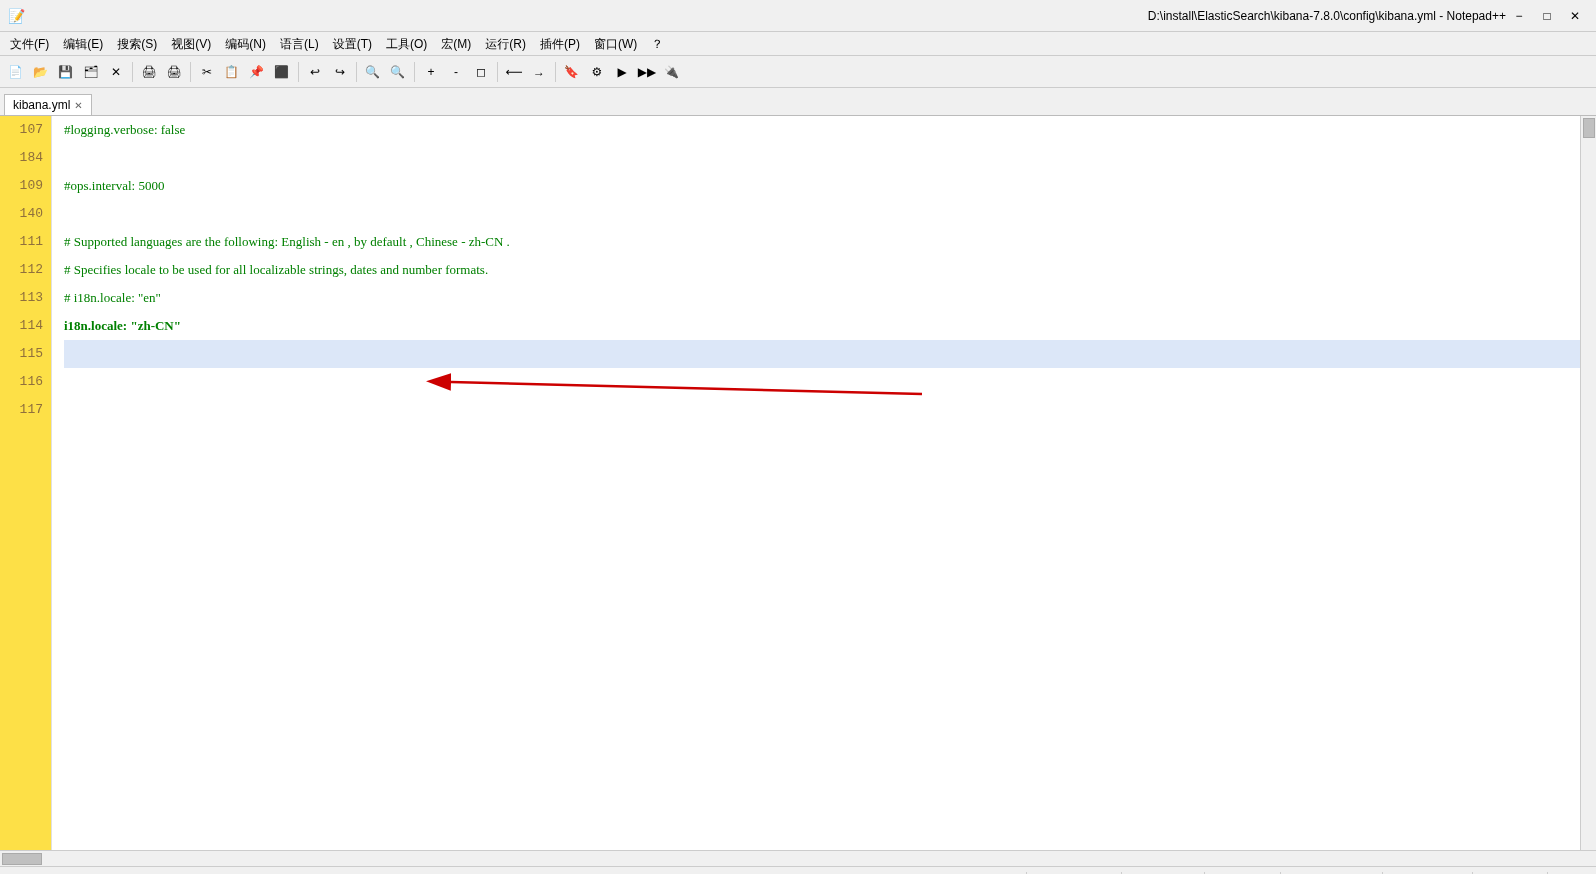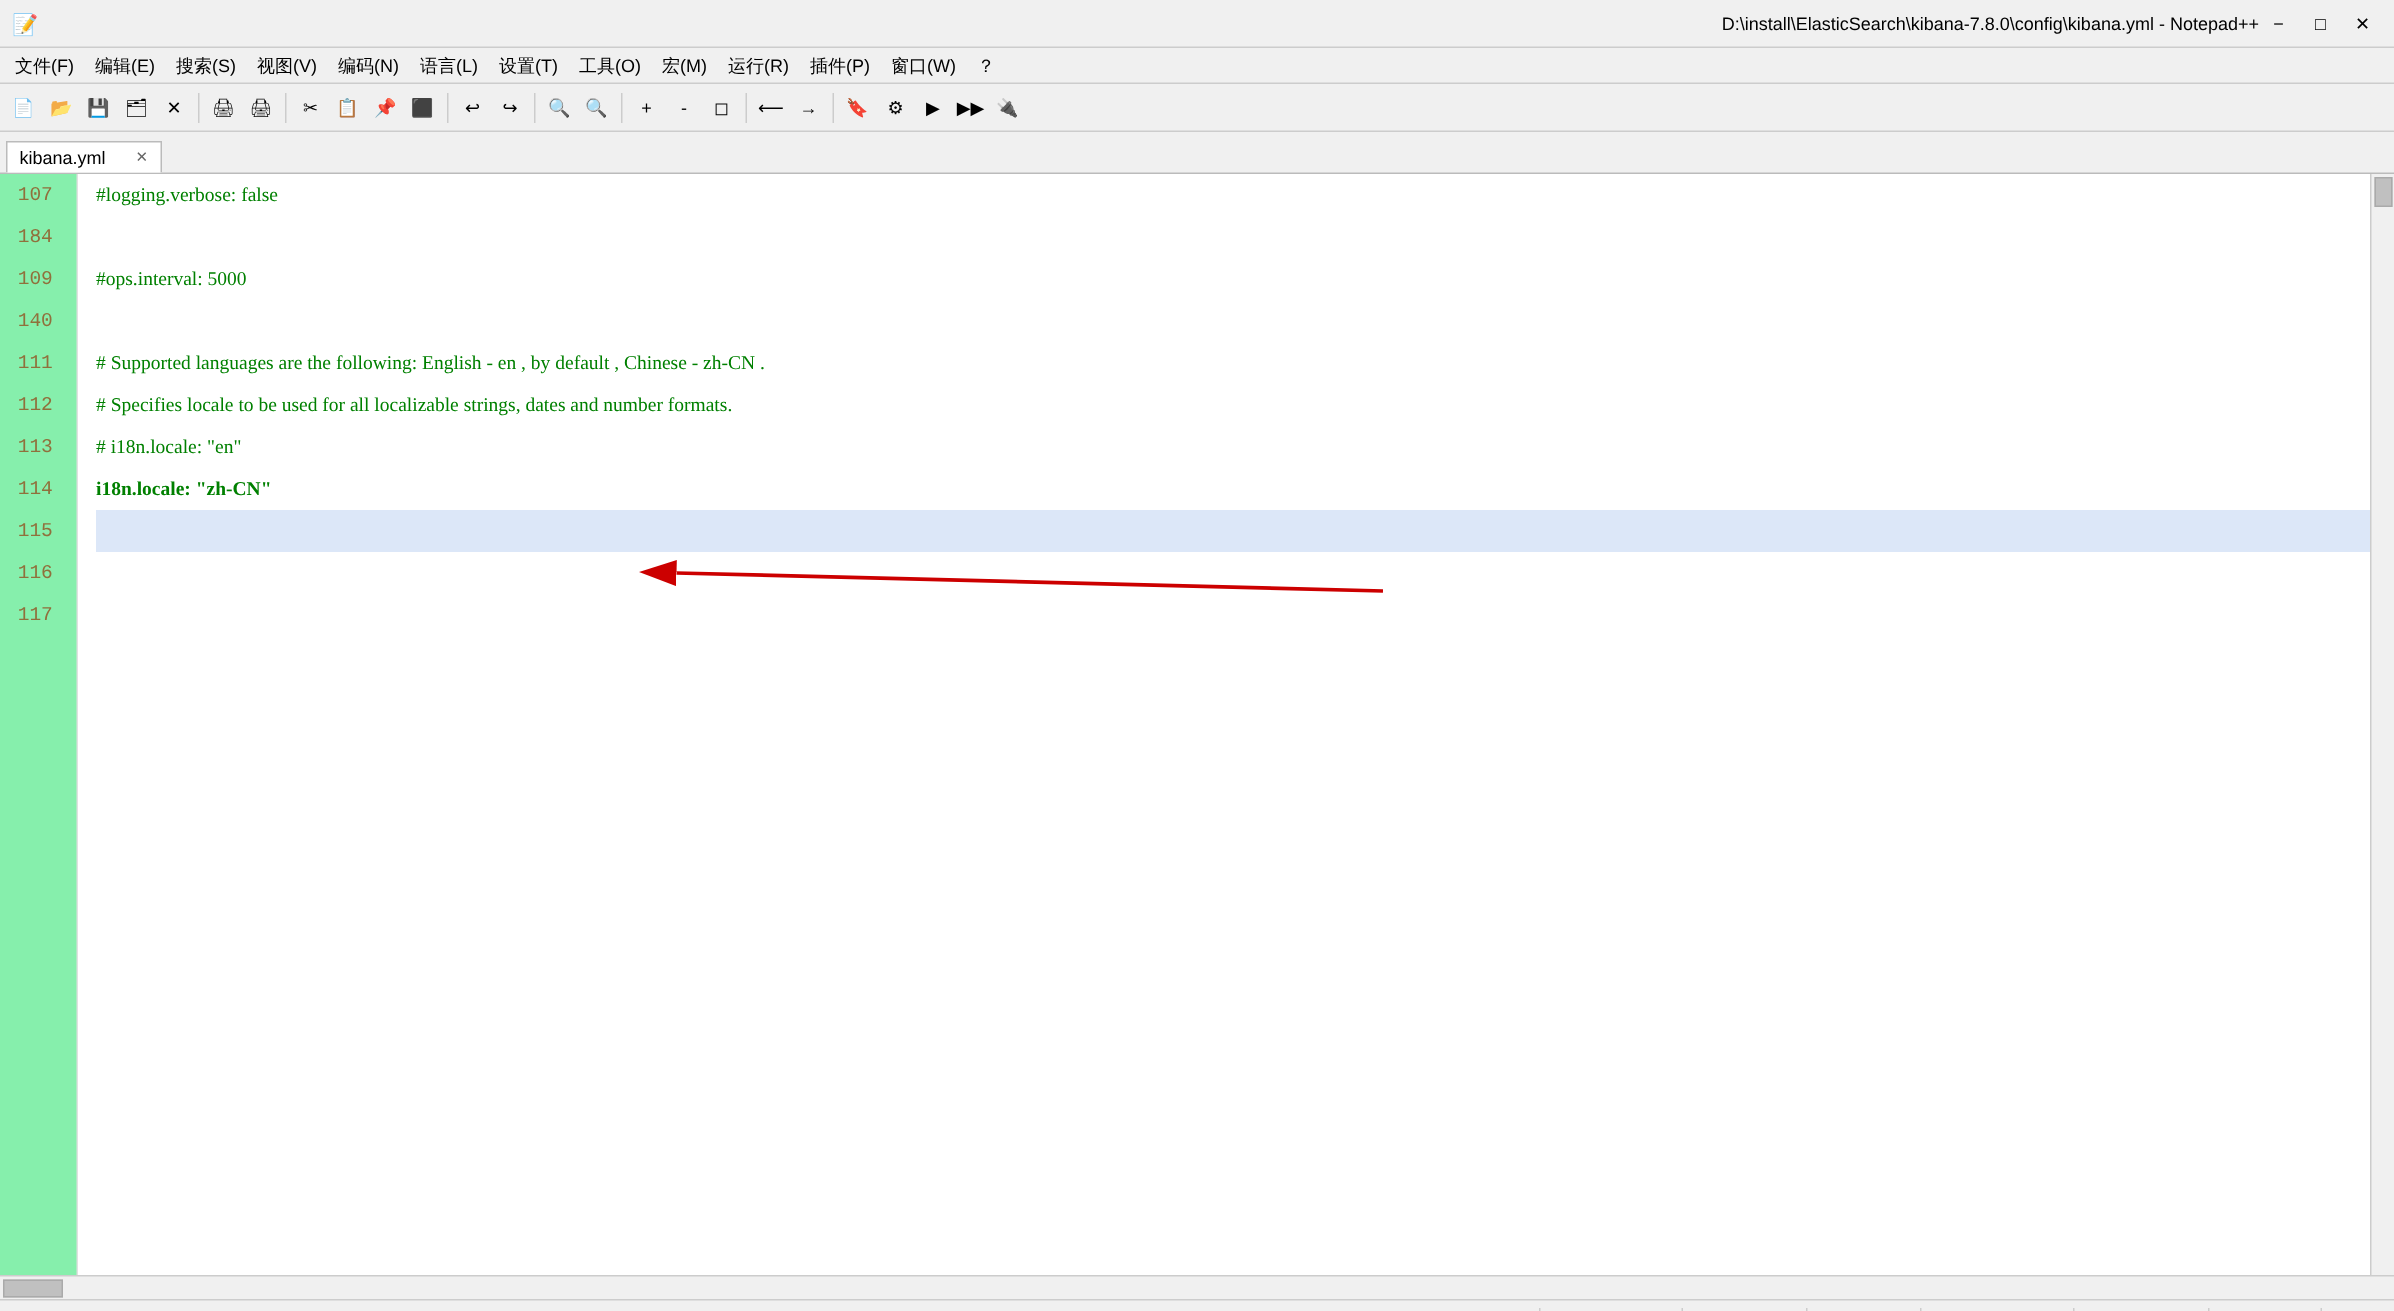--- a/index.html
+++ b/index.html
@@ -74,41 +74,41 @@
       padding: 0 0 0 4px;
       border-bottom: 1px solid #bbb;
       font-family: 'Segoe UI', Arial, sans-serif;
       font-size: 12px;
     }
     .tab {
       background: white;
       border: 1px solid #bbb;
       border-bottom: none;
       padding: 3px 8px;
-      display: flex; align-items: center; gap: 20px;
+      display: flex; align-items: center; gap: 4px;
       cursor: pointer;
       min-width: 80px;
     }
     .tab-close { font-size: 10px; cursor: pointer; color: #666; }
 
     
     .editor-area {
       display: flex;
       height: calc(874px - 32px - 24px - 32px - 28px - 24px);
       background: white;
       overflow: hidden;
     }
 
     
     .line-numbers {
-      background: #86efac;
+      background: #fde047;
       width: 52px;
       min-width: 52px;
       padding: 0 8px 0 4px;
-      text-align: center;
+      text-align: right;
       color: #90703c;
       font-size: 13px;
       line-height: 28px;
       border-right: 1px solid #e0e0e0;
       user-select: none;
     }
     .line-number { height: 28px; }
 
     
     .code-area {

